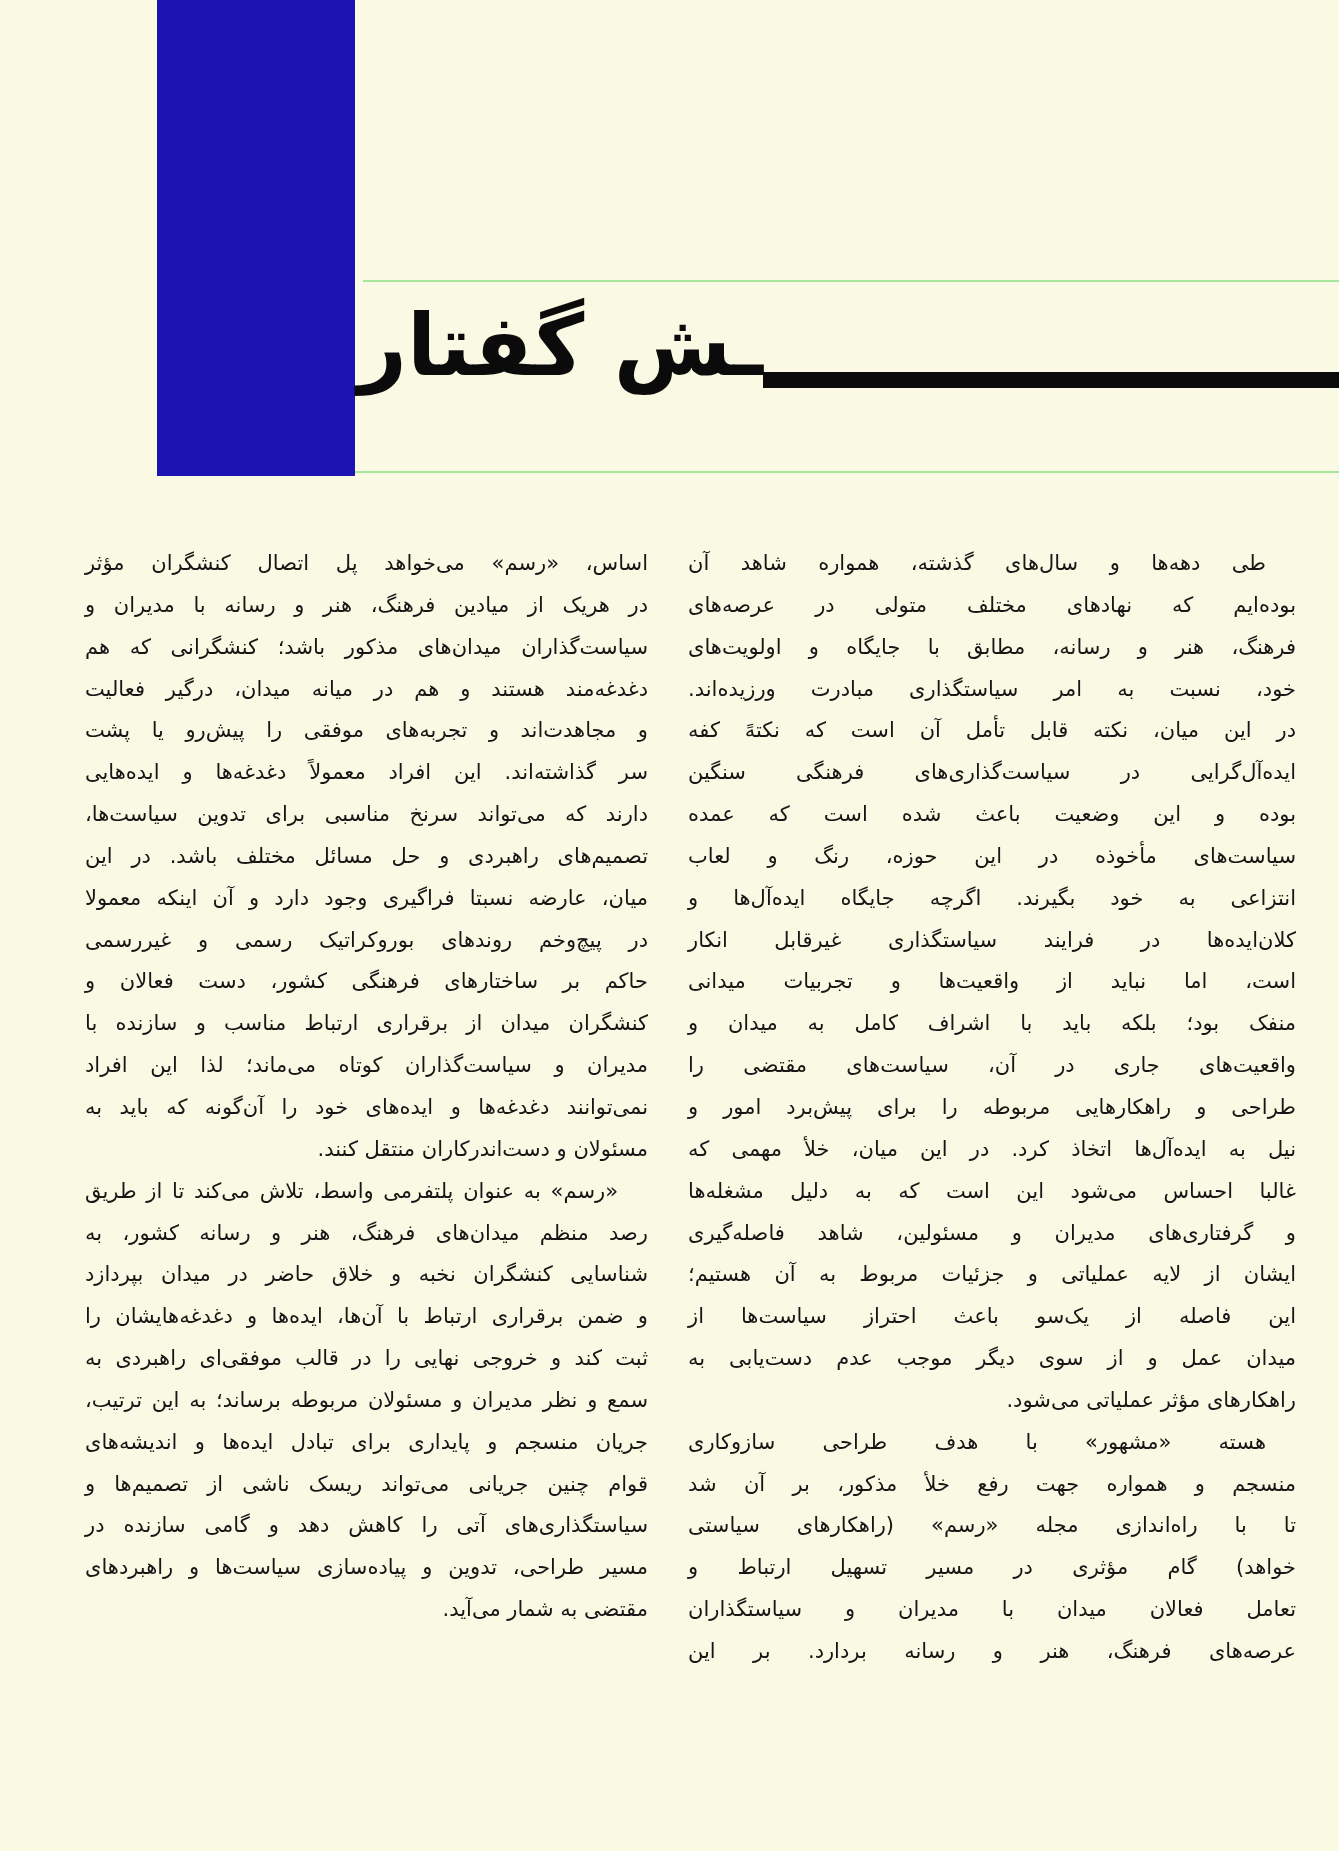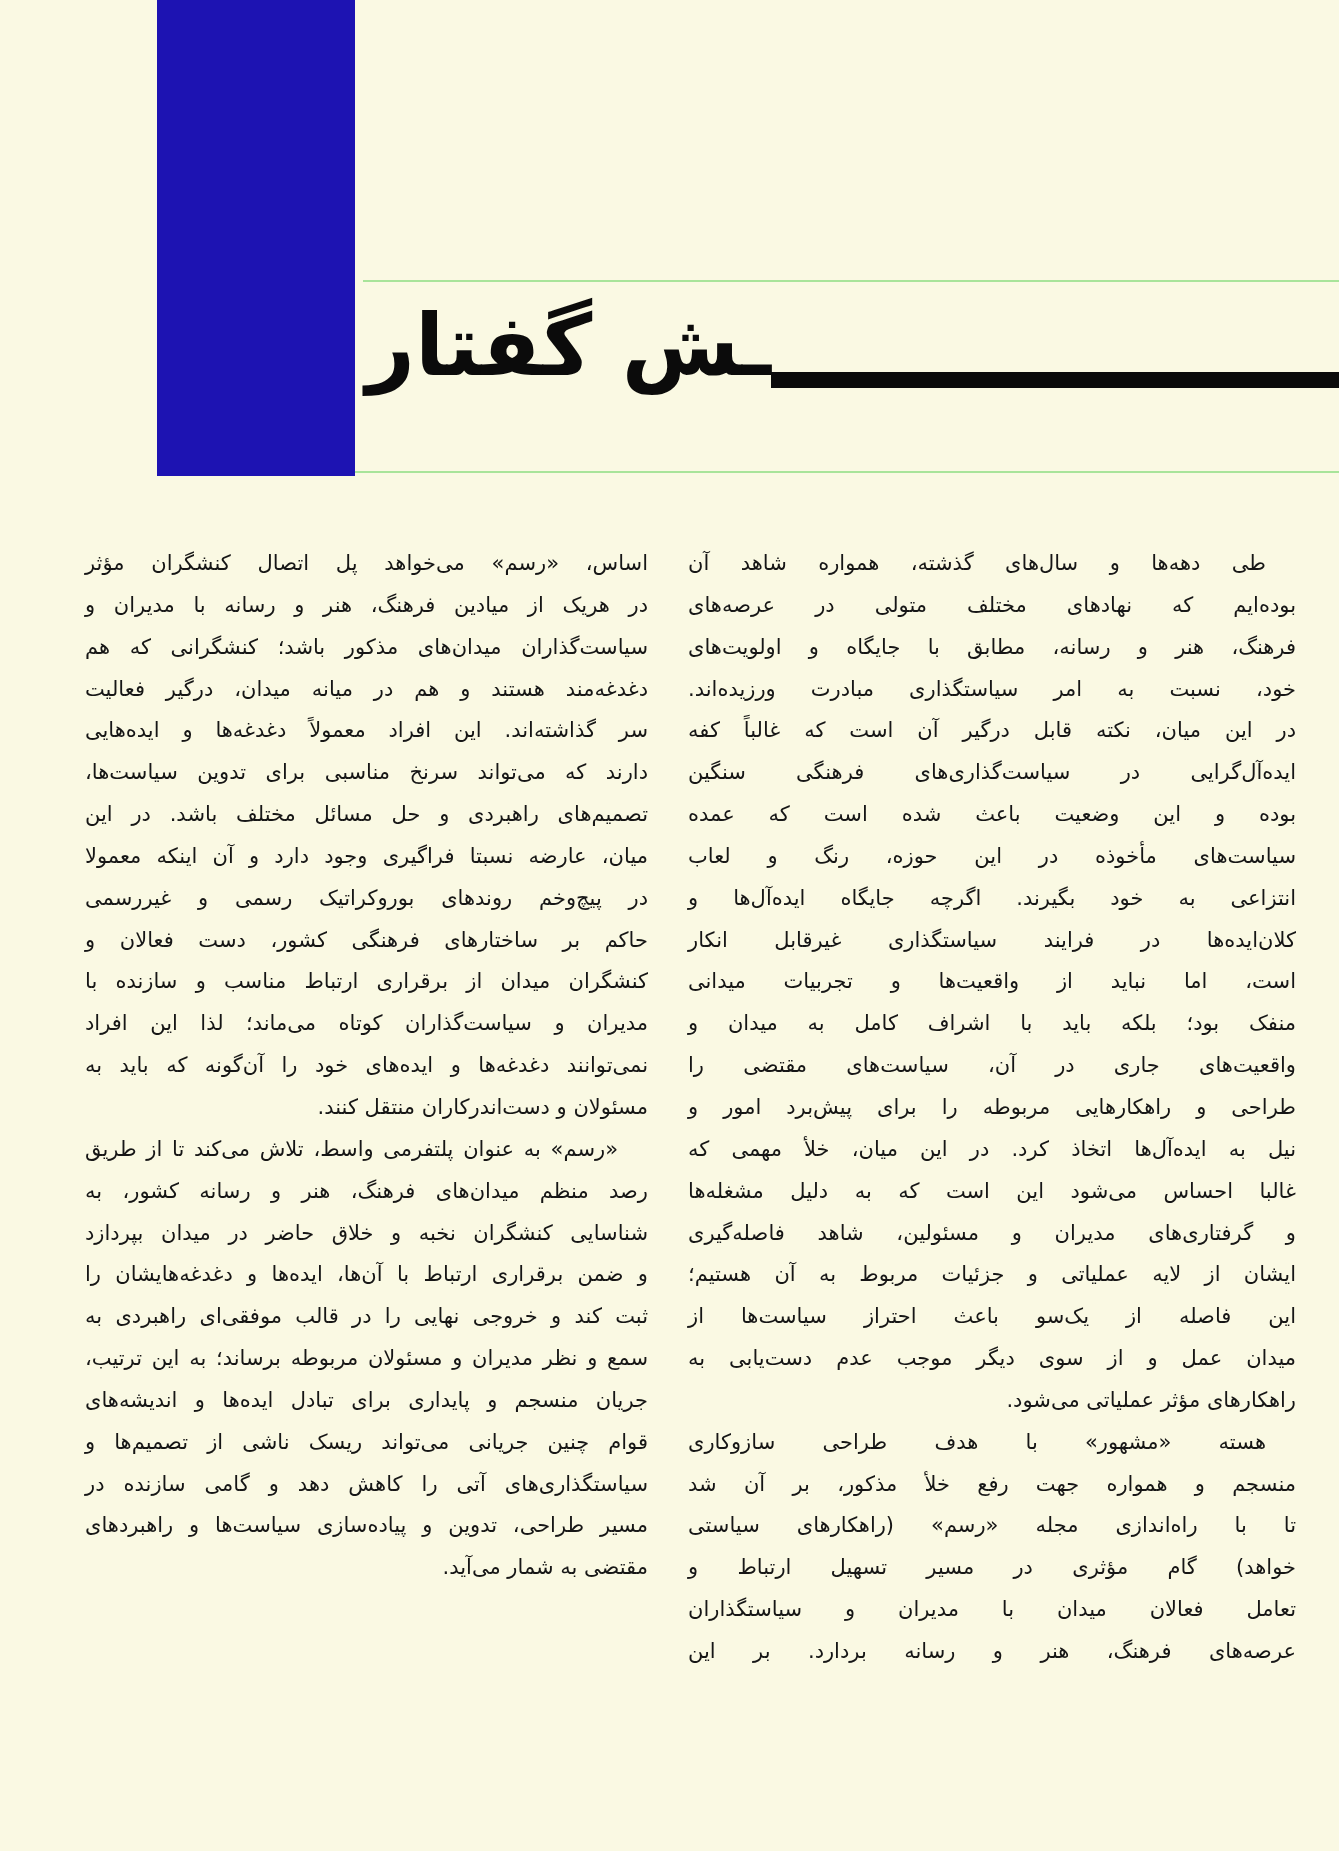--- a/index.html
+++ b/index.html
@@ -24,21 +24,20 @@
   }
   .divider.top    { left: 363px; right: 0; top: 280px; }
   .divider.bottom { left: 355px; right: 0; top: 471px; }
   .title-row {
     position: absolute;
     left: 358px; right: 0; top: 303px;
     display: flex;
     direction: rtl;
     align-items: flex-start;
     color: #0B0B0B;
-    margin-left: 8px;
   }
   .kashida-fill {
     flex: 1 1 auto;
     height: 16px;
     background: #0B0B0B;
     margin-top: 69px;
     margin-right: -6px; 
   }
   .title-text {
     flex: 0 0 auto;
@@ -79,21 +78,21 @@
   <div class="title-row">
     <div class="kashida-fill"></div>
     <div class="title-text">ـش گفتار</div>
   </div>
 
   <div class="col right">
       <div class="line indent">طی دهه‌ها و سال‌های گذشته، همواره شاهد آن</div>
       <div class="line">بوده‌ایم که نهادهای مختلف متولی در عرصه‌های</div>
       <div class="line">فرهنگ، هنر و رسانه، مطابق با جایگاه و اولویت‌های</div>
       <div class="line">خود، نسبت به امر سیاستگذاری مبادرت ورزیده‌اند.</div>
-      <div class="line">در این میان، نکته قابل درگیر آن است که غالباً کفه</div>
+      <div class="line">در این میان، نکته قابل تأمل آن است که نکتهً کفه</div>
       <div class="line">ایده‌آل‌گرایی در سیاست‌گذاری‌های فرهنگی سنگین</div>
       <div class="line">بوده و این وضعیت باعث شده است که عمده</div>
       <div class="line">سیاست‌های مأخوذه در این حوزه، رنگ و لعاب</div>
       <div class="line">انتزاعی به خود بگیرند. اگرچه جایگاه ایده‌آل‌ها و</div>
       <div class="line">کلان‌ایده‌ها در فرایند سیاستگذاری غیرقابل انکار</div>
       <div class="line">است، اما نباید از واقعیت‌ها و تجربیات میدانی</div>
       <div class="line">منفک بود؛ بلکه باید با اشراف کامل به میدان و</div>
       <div class="line">واقعیت‌های جاری در آن، سیاست‌های مقتضی را</div>
       <div class="line">طراحی و راهکارهایی مربوطه را برای پیش‌برد امور و</div>
       <div class="line">نیل به ایده‌آل‌ها اتخاذ کرد. در این میان، خلأ مهمی که</div>
@@ -109,20 +108,21 @@
       <div class="line">خواهد) گام مؤثری در مسیر تسهیل ارتباط و</div>
       <div class="line">تعامل فعالان میدان با مدیران و سیاستگذاران</div>
       <div class="line">عرصه‌های فرهنگ، هنر و رسانه بردارد. بر این</div>
     </div>
 
   <div class="col left">
       <div class="line">اساس، «رسم» می‌خواهد پل اتصال کنشگران مؤثر</div>
       <div class="line">در هریک از میادین فرهنگ، هنر و رسانه با مدیران و</div>
       <div class="line">سیاست‌گذاران میدان‌های مذکور باشد؛ کنشگرانی که هم</div>
       <div class="line">دغدغه‌مند هستند و هم در میانه میدان، درگیر فعالیت</div>
+      <div class="line">و مجاهدت‌اند و تجربه‌های موفقی را پیش‌رو یا پشت</div>
       <div class="line">سر گذاشته‌اند. این افراد معمولاً دغدغه‌ها و ایده‌هایی</div>
       <div class="line">دارند که می‌تواند سرنخ مناسبی برای تدوین سیاست‌ها،</div>
       <div class="line">تصمیم‌های راهبردی و حل مسائل مختلف باشد. در این</div>
       <div class="line">میان، عارضه نسبتا فراگیری وجود دارد و آن اینکه معمولا</div>
       <div class="line">در پیچ‌وخم روندهای بوروکراتیک رسمی و غیررسمی</div>
       <div class="line">حاکم بر ساختارهای فرهنگی کشور، دست فعالان و</div>
       <div class="line">کنشگران میدان از برقراری ارتباط مناسب و سازنده با</div>
       <div class="line">مدیران و سیاست‌گذاران کوتاه می‌ماند؛ لذا این افراد</div>
       <div class="line">نمی‌توانند دغدغه‌ها و ایده‌های خود را آن‌گونه که باید به</div>
       <div class="line para-end">مسئولان و دست‌اندرکاران منتقل کنند.</div>

